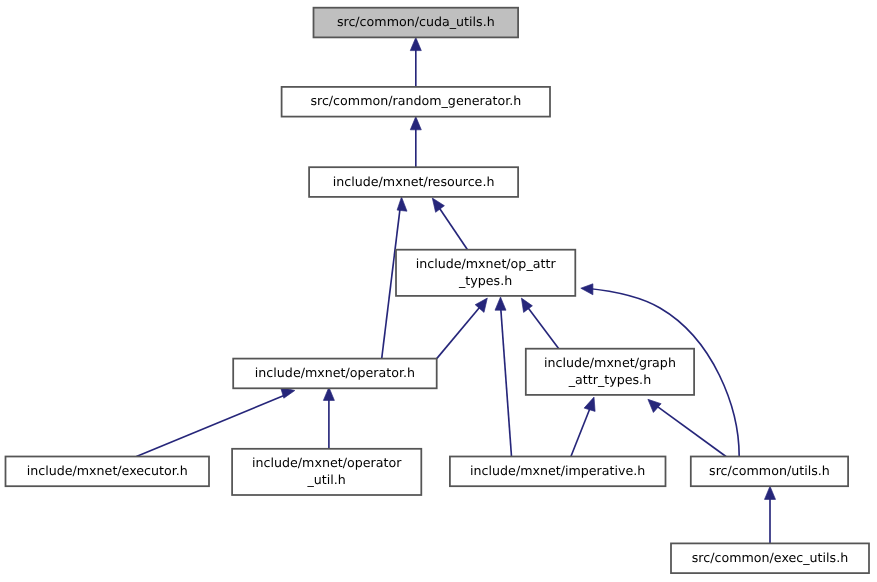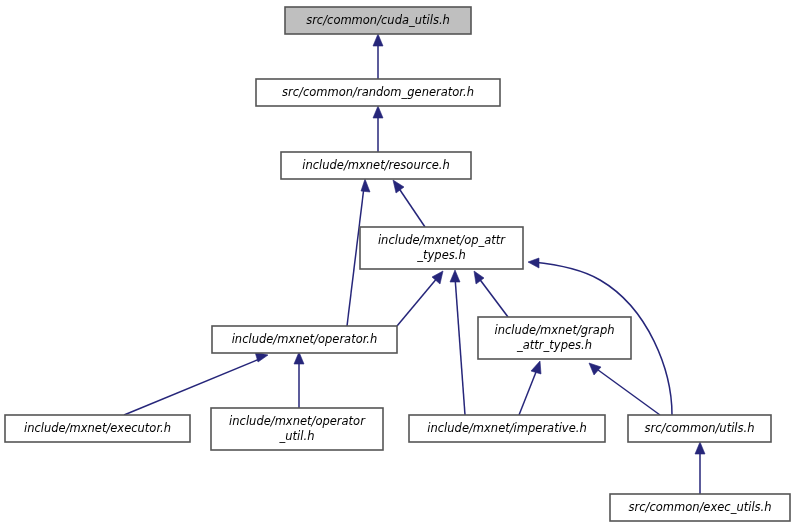--- a/index.html
+++ b/index.html
@@ -1,21 +1,21 @@
 <!DOCTYPE html>
 <html><head>
 <meta charset="utf-8">
 <title>Include dependency graph</title>
 <style>
   html,body{margin:0;padding:0;background:#ffffff;}
   body{
     width:797px;height:529px;overflow:hidden;
     font-family:"DejaVu Sans","Liberation Sans",sans-serif;
   }
-  #graph-root{position:relative;width:797px;height:395px;font-style:italic;}
+  #graph-root{position:relative;width:797px;height:395px;}
   svg#graph-svg{position:absolute;left:0;top:0;width:797px;height:529px;display:block;}
   .node-box{fill:#ffffff;stroke:#555555;stroke-width:1.6;}
   .node-box.highlight{fill:#bfbfbf;}
   .node-label{
     font-family:"DejaVu Sans","Liberation Sans",sans-serif;
     font-size:11.5px;fill:#000000;text-anchor:middle;
     dominant-baseline:middle;
     white-space:pre;
   }
   .edge-path{fill:none;stroke:#26267a;stroke-width:1.5;}

